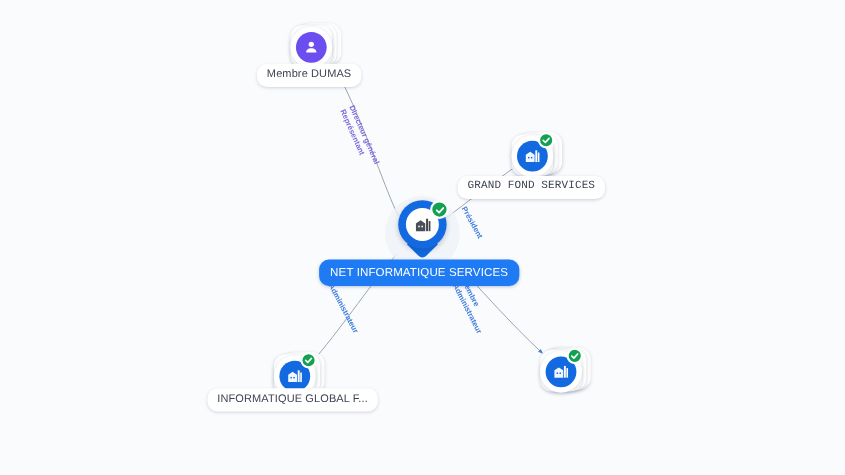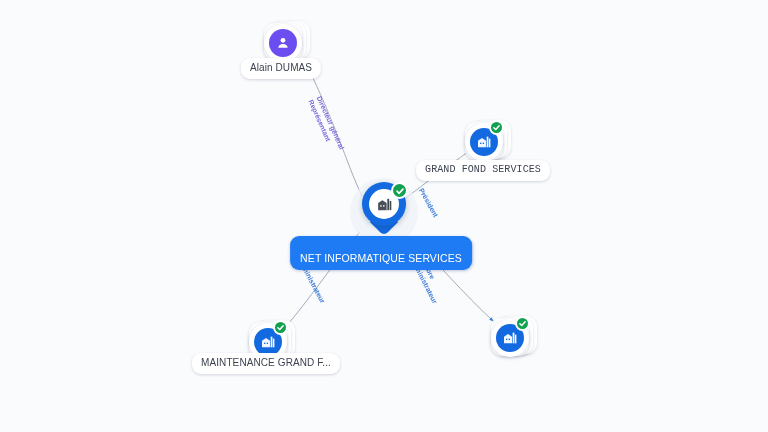--- a/index.html
+++ b/index.html
@@ -172,21 +172,21 @@
   .label.plain {
     background: #ffffff;
     color: #3c4250;
     box-shadow: 0 1px 3px rgba(40,55,90,0.20);
   }
   .label.primary {
     background: #1f7bf4;
     color: #ffffff;
     box-shadow: 0 1px 3px rgba(30,70,140,0.30);
     font-size: 10.5px;
-    padding: 17px 10px 6px 10px;
+    padding: 7px 10px 6px 10px;
   }
 
   
   .edge-label {
     position: absolute;
     font-size: 7px;
     line-height: 8.5px;
     white-space: nowrap;
     transform-origin: 0 0;
     pointer-events: none;
@@ -243,21 +243,21 @@
       <div class="disc">
         <div class="disc-inner person">
           <svg width="16" height="16" viewBox="0 0 24 24" fill="#ffffff">
             <circle cx="12" cy="8" r="3.6"></circle>
             <path d="M5 19c0-3.6 3.2-5.6 7-5.6s7 2 7 5.6z"></path>
           </svg>
         </div>
       </div>
     </div>
   </div>
-  <div class="label plain" style="left:281px; top:58px;">Alain DUMAS</div>
+  <div class="label plain" style="left:281px; top:58px;">Membre DUMAS</div>
 
   <div class="node" style="left:484px; top:140px;">
     <div class="node-art">
       <div class="stack s1"></div>
       <div class="stack s2"></div>
       <div class="stack s3"></div>
       <div class="disc">
         <div class="disc-inner company">
           <svg width="16" height="16" viewBox="0 0 24 24" fill="#ffffff">
             <path d="M3 20V10l6-4 6 4v10z" opacity=".95"></path>
@@ -293,21 +293,21 @@
           </svg>
         </div>
       </div>
       <div class="badge">
         <svg width="9" height="9" viewBox="0 0 24 24" fill="none" stroke="#ffffff" stroke-width="4" stroke-linecap="round" stroke-linejoin="round">
           <path d="M5 12.5 L10 17.5 L19 7.5"></path>
         </svg>
       </div>
     </div>
   </div>
-  <div class="label plain" style="left:266px; top:353px;">MAINTENANCE GRAND F...</div>
+  <div class="label plain" style="left:266px; top:353px;">INFORMATIQUE GLOBAL F...</div>
 
   <div class="node" style="left:510px; top:336px;">
     <div class="node-art">
       <div class="stack s1"></div>
       <div class="stack s2"></div>
       <div class="stack s3"></div>
       <div class="disc">
         <div class="disc-inner company">
           <svg width="16" height="16" viewBox="0 0 24 24" fill="#ffffff">
             <path d="M3 20V10l6-4 6 4v10z" opacity=".95"></path>

